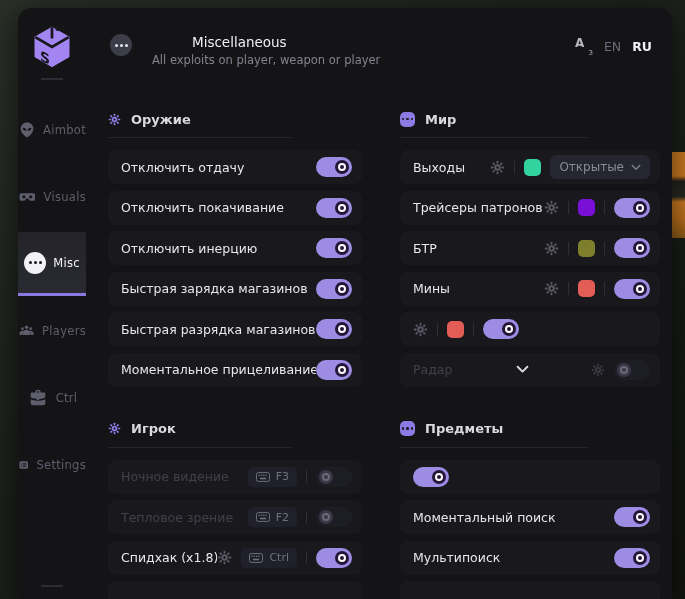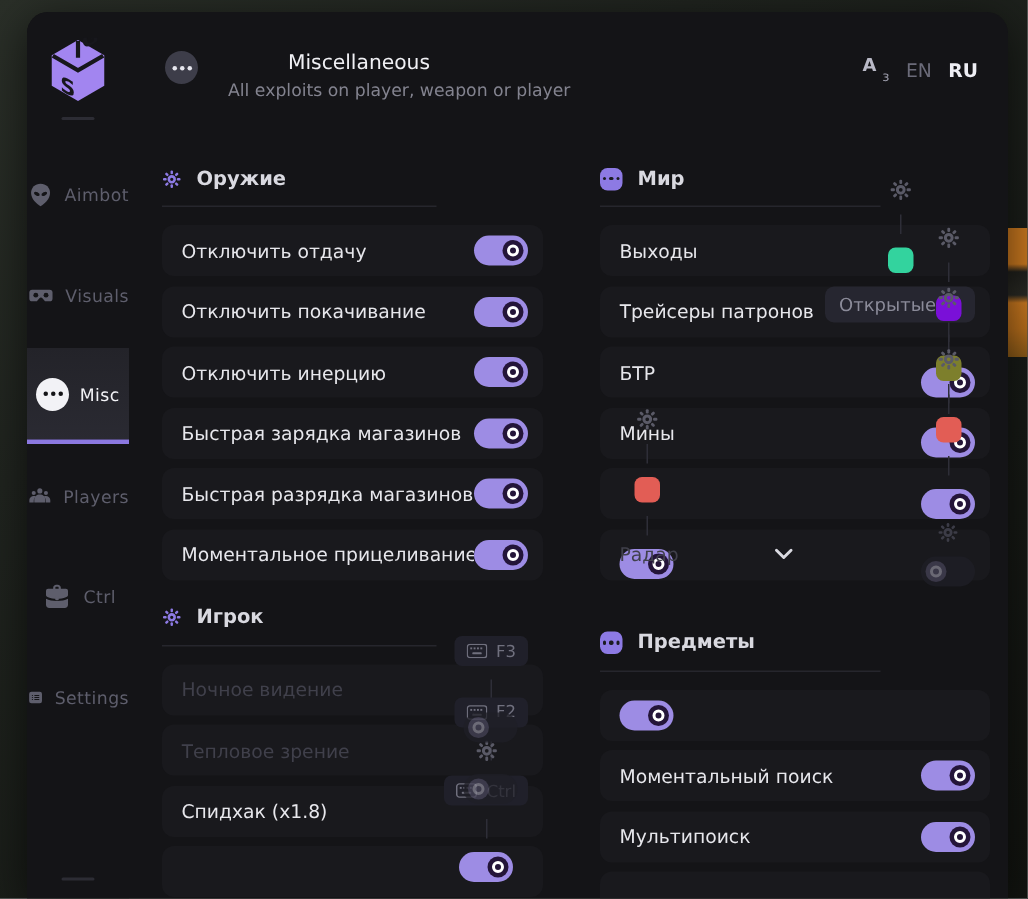--- a/index.html
+++ b/index.html
@@ -56,21 +56,21 @@
 
   .sec-title { display:flex; align-items:center; gap:10px; height:18px; color:#d9d9e0; font-size:13px; font-weight:bold; }
   .sec-title .gear-p { color:#8d7ae4; }
   .sec-div { height:1px; background:#26262d; width:72%; margin:9px 0 12px 0; }
 
   .row { height:34px; background:#19191d; border-radius:8px; margin-bottom:6.5px;
     display:flex; align-items:center; padding:0 10px 0 13px; }
   .row .lbl { flex:1; font-size:12.5px; color:#e7e7ec; white-space:nowrap; overflow:hidden; }
   .row .lbl.dim { color:#4e4e5a; }
   .row.disabled .lbl { color:#40404b; }
-  .ctrl { display:flex; align-items:center; gap:9px;flex-direction:column; }
+  .ctrl { display:flex; align-items:center; gap:9px; }
   .vsep { width:1px; height:13px; background:#2e2e38; }
 
   svg.ic { display:block; }
   .gear-g { color:#5a5a67; cursor:pointer; }
   .row.disabled .gear-g { color:#3c3c47; }
 
   .swatch { width:17px; height:17px; border-radius:5px; cursor:pointer; }
 
   .toggle { width:36px; height:20px; border-radius:10px; background:#9d8ce4; padding:3px;
     display:flex; align-items:center; justify-content:flex-end; cursor:pointer; flex:none; }
@@ -291,21 +291,21 @@
     </div>
     <div class="row">
       <span class="lbl">Моментальное прицеливание</span>
       <span class="ctrl">
           <span class="toggle">
             <span class="knob"></span>
           </span>
         </span>
     </div>
 
-    <div class="sec-title" style="margin-top:16px">
+    <div class="sec-title" style="margin-top:33px">
       <svg class="ic gear-p" width="13" height="13">
           <use href="#sym-gear"></use>
         </svg>
       <span>Игрок</span>
     </div>
     <div class="sec-div"></div>
 
     <div class="row disabled">
       <span class="lbl dim">Ночное видение</span>
       <span class="ctrl">

